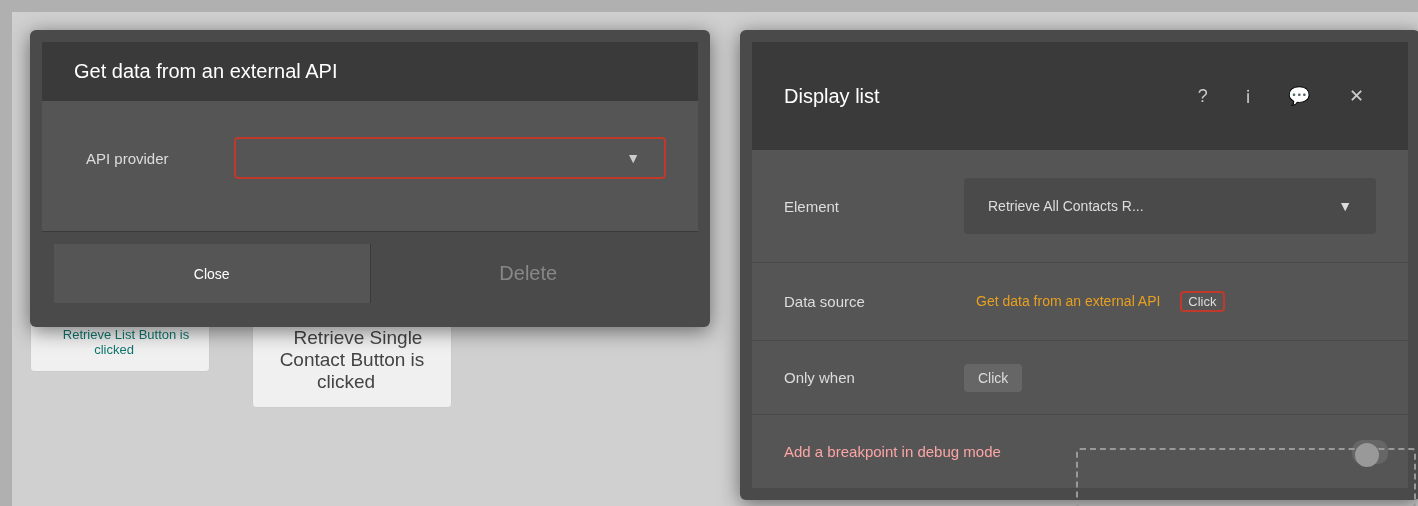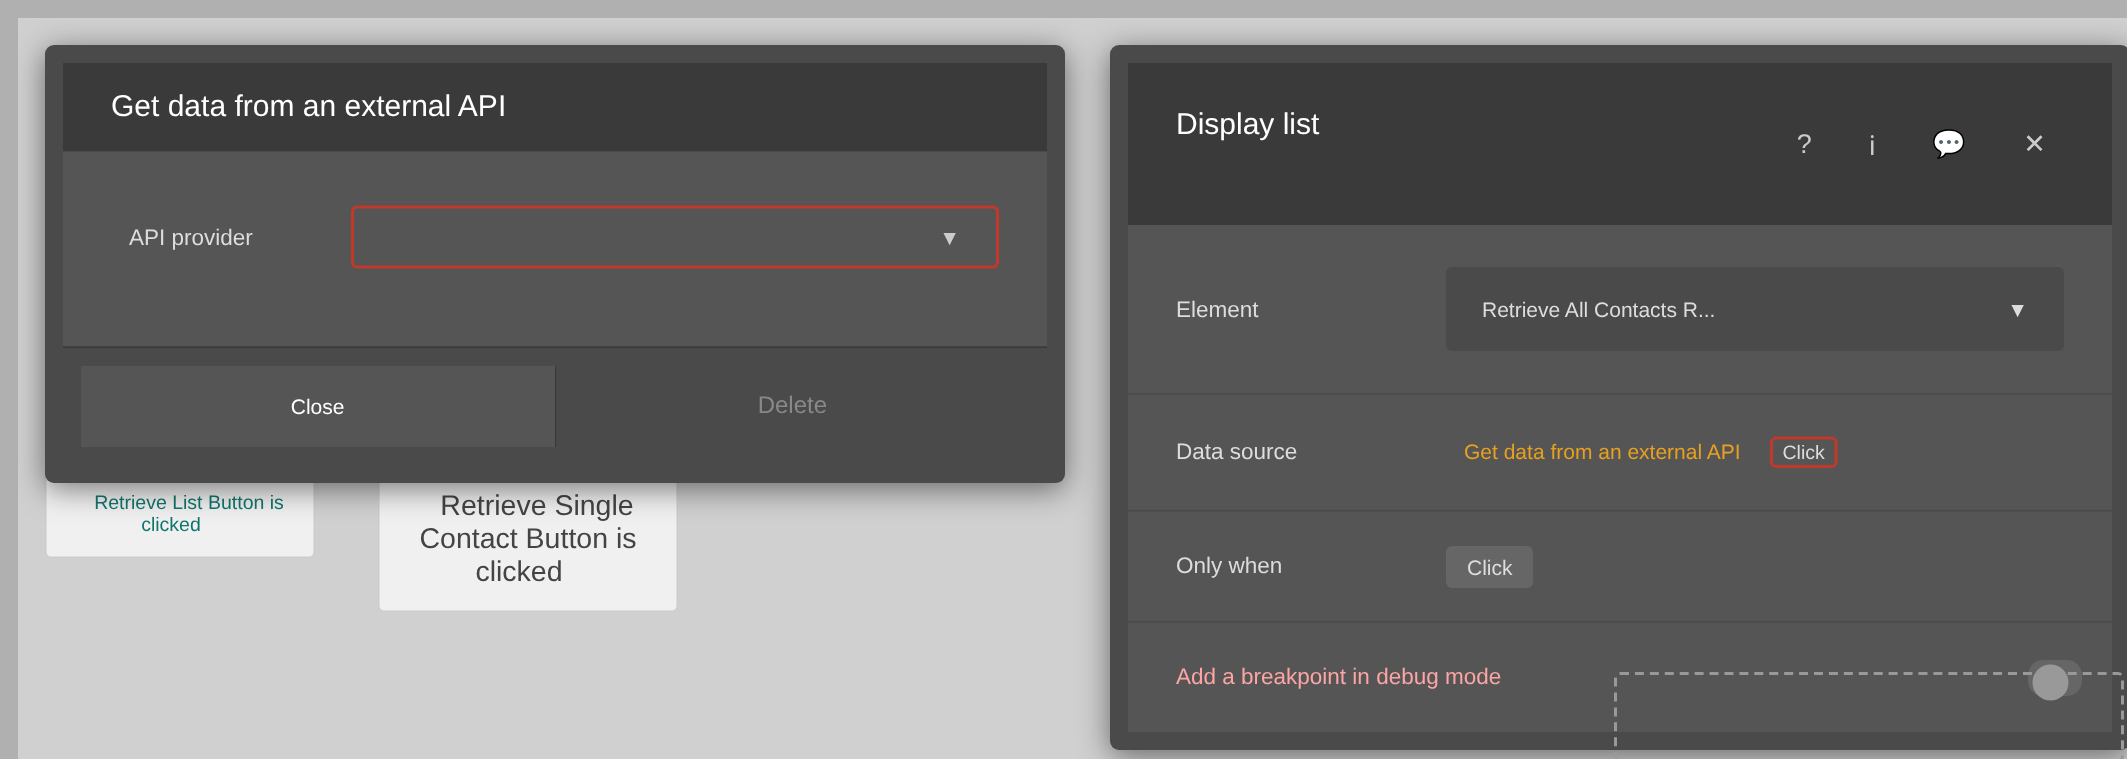--- a/index.html
+++ b/index.html
@@ -96,21 +96,21 @@
       background: #555;
       cursor: pointer;
       border: none;
       border-right: 1px solid #3a3a3a;
     }
 
     .btn-delete {
       flex: 1;
       padding: 18px;
       text-align: center;
-      font-size: 16px;
+      font-size: 20px;
       color: #888;
       background: #4a4a4a;
       cursor: pointer;
       border: none;
     }
 
     
     .wf-item-left {
       position: absolute;
       top: 300px;
@@ -151,20 +151,21 @@
       overflow: hidden;
     }
 
     .modal-right-header {
       background: #3a3a3a;
       padding: 18px 20px;
       font-size: 20px;
       font-weight: 500;
       color: #fff;
       display: flex;
+      align-items: center;
       justify-content: space-between;
     }
 
     .modal-right-title {
       font-size: 20px;
       color: #fff;
     }
 
     .header-icons {
       display: flex;

